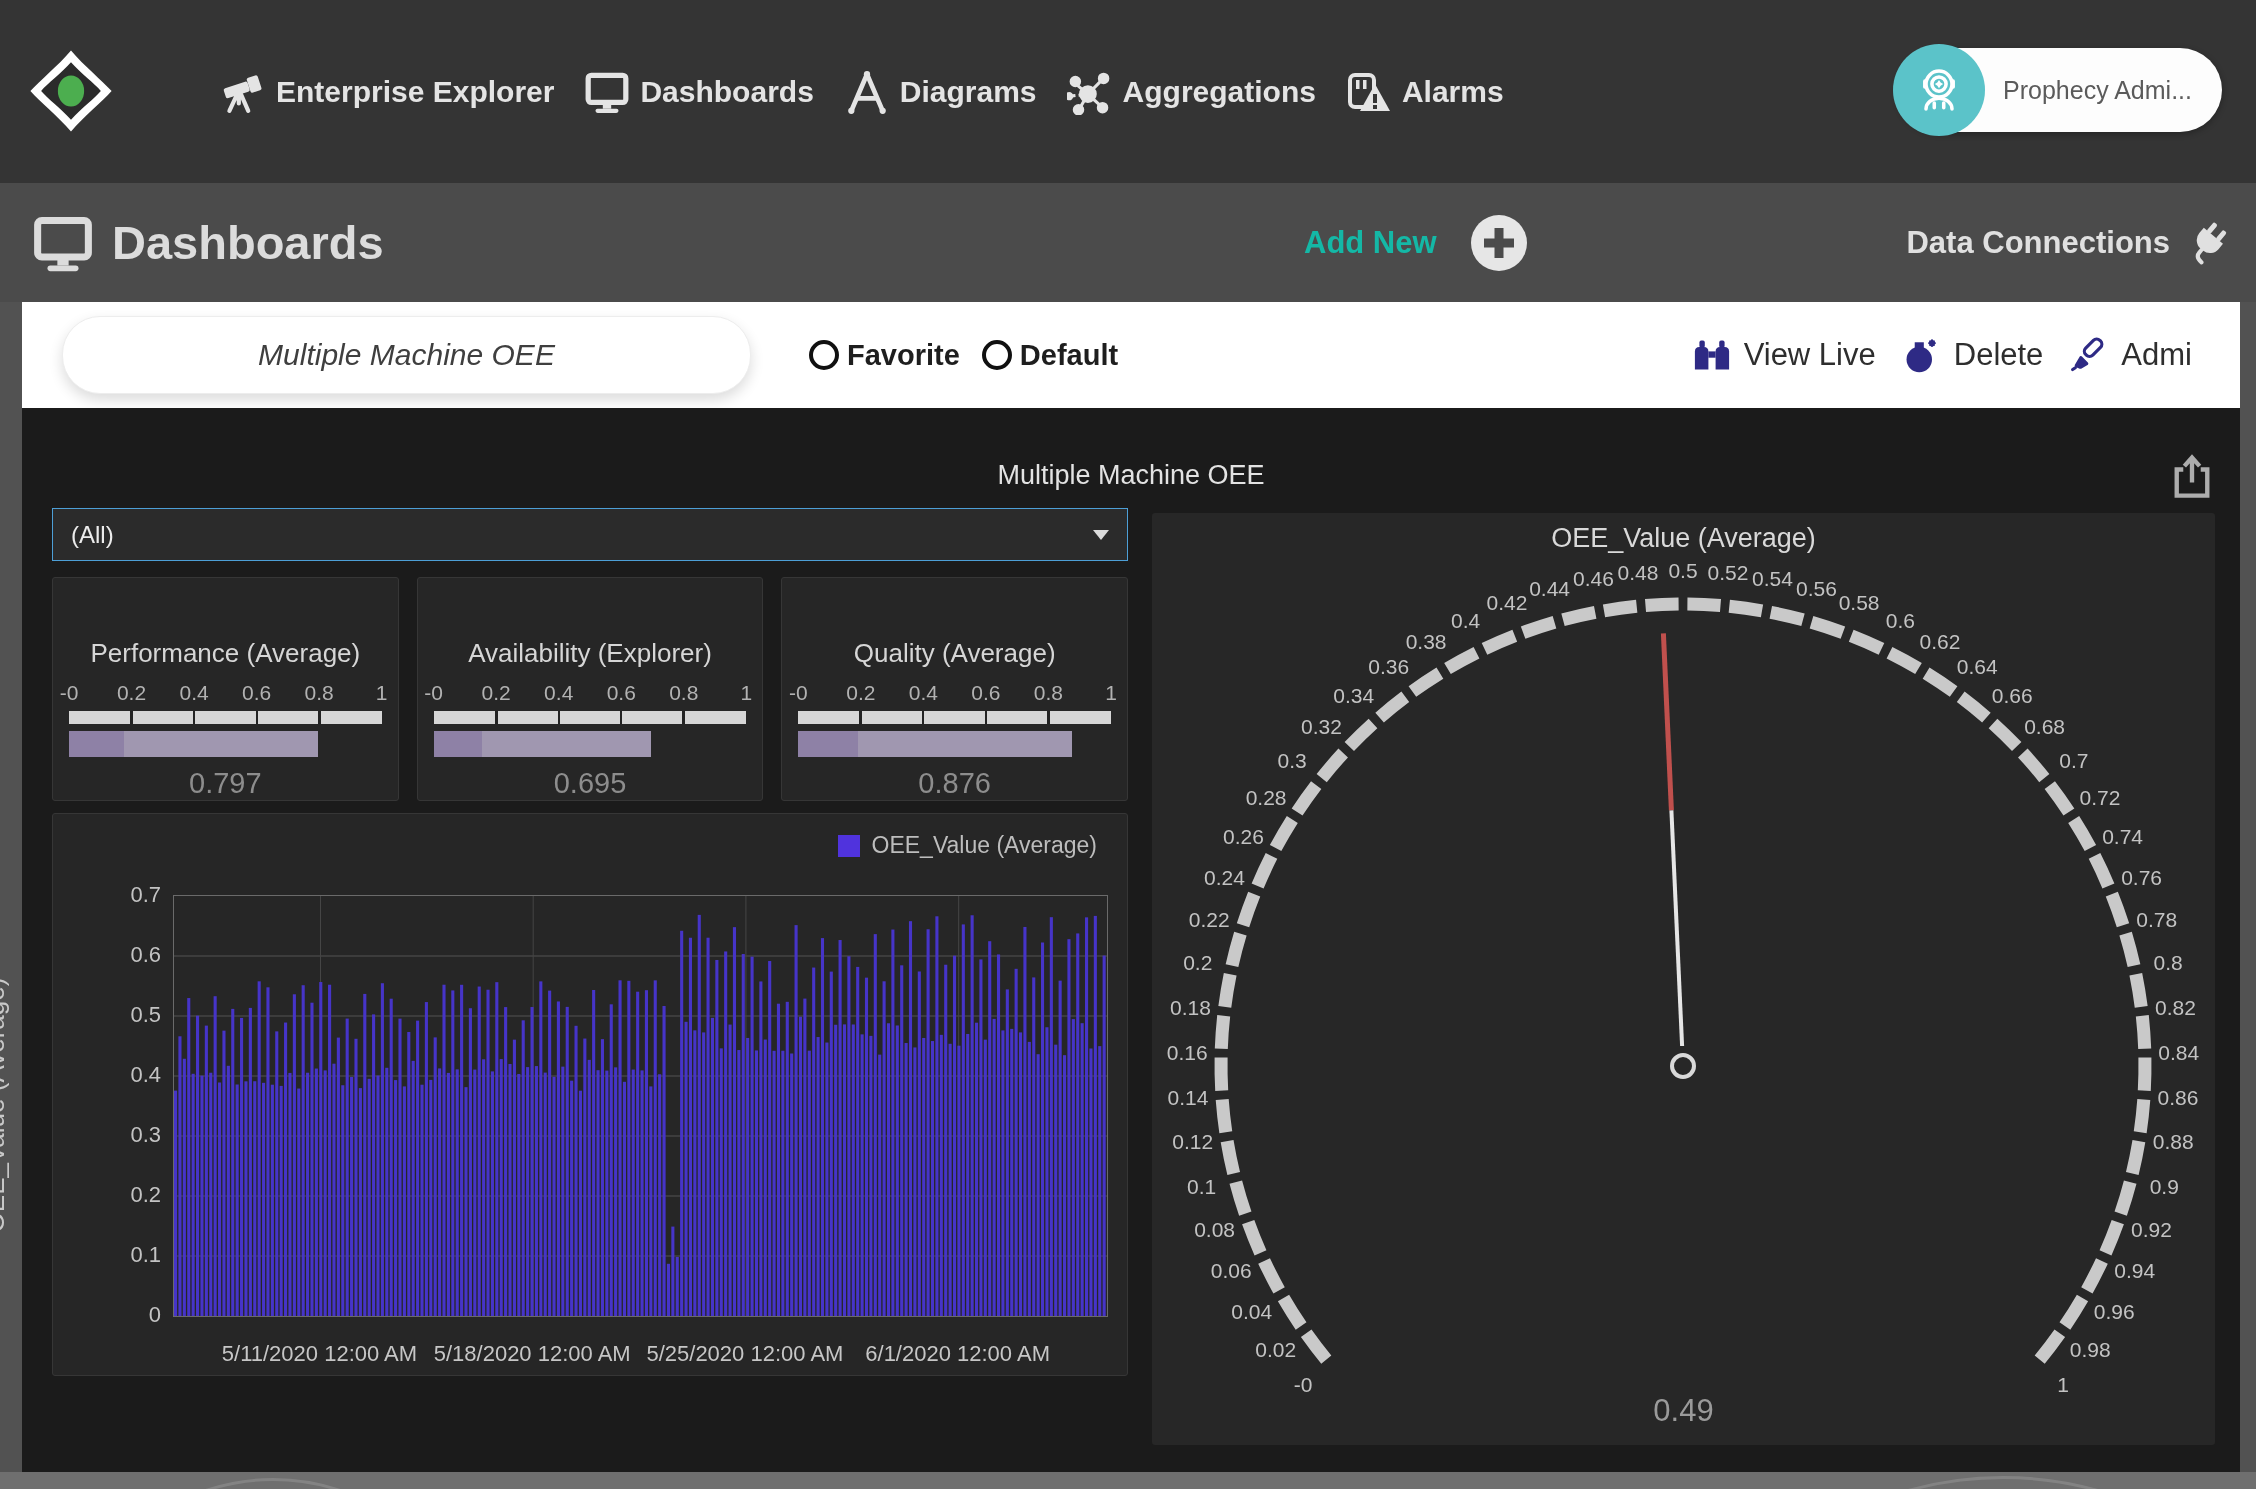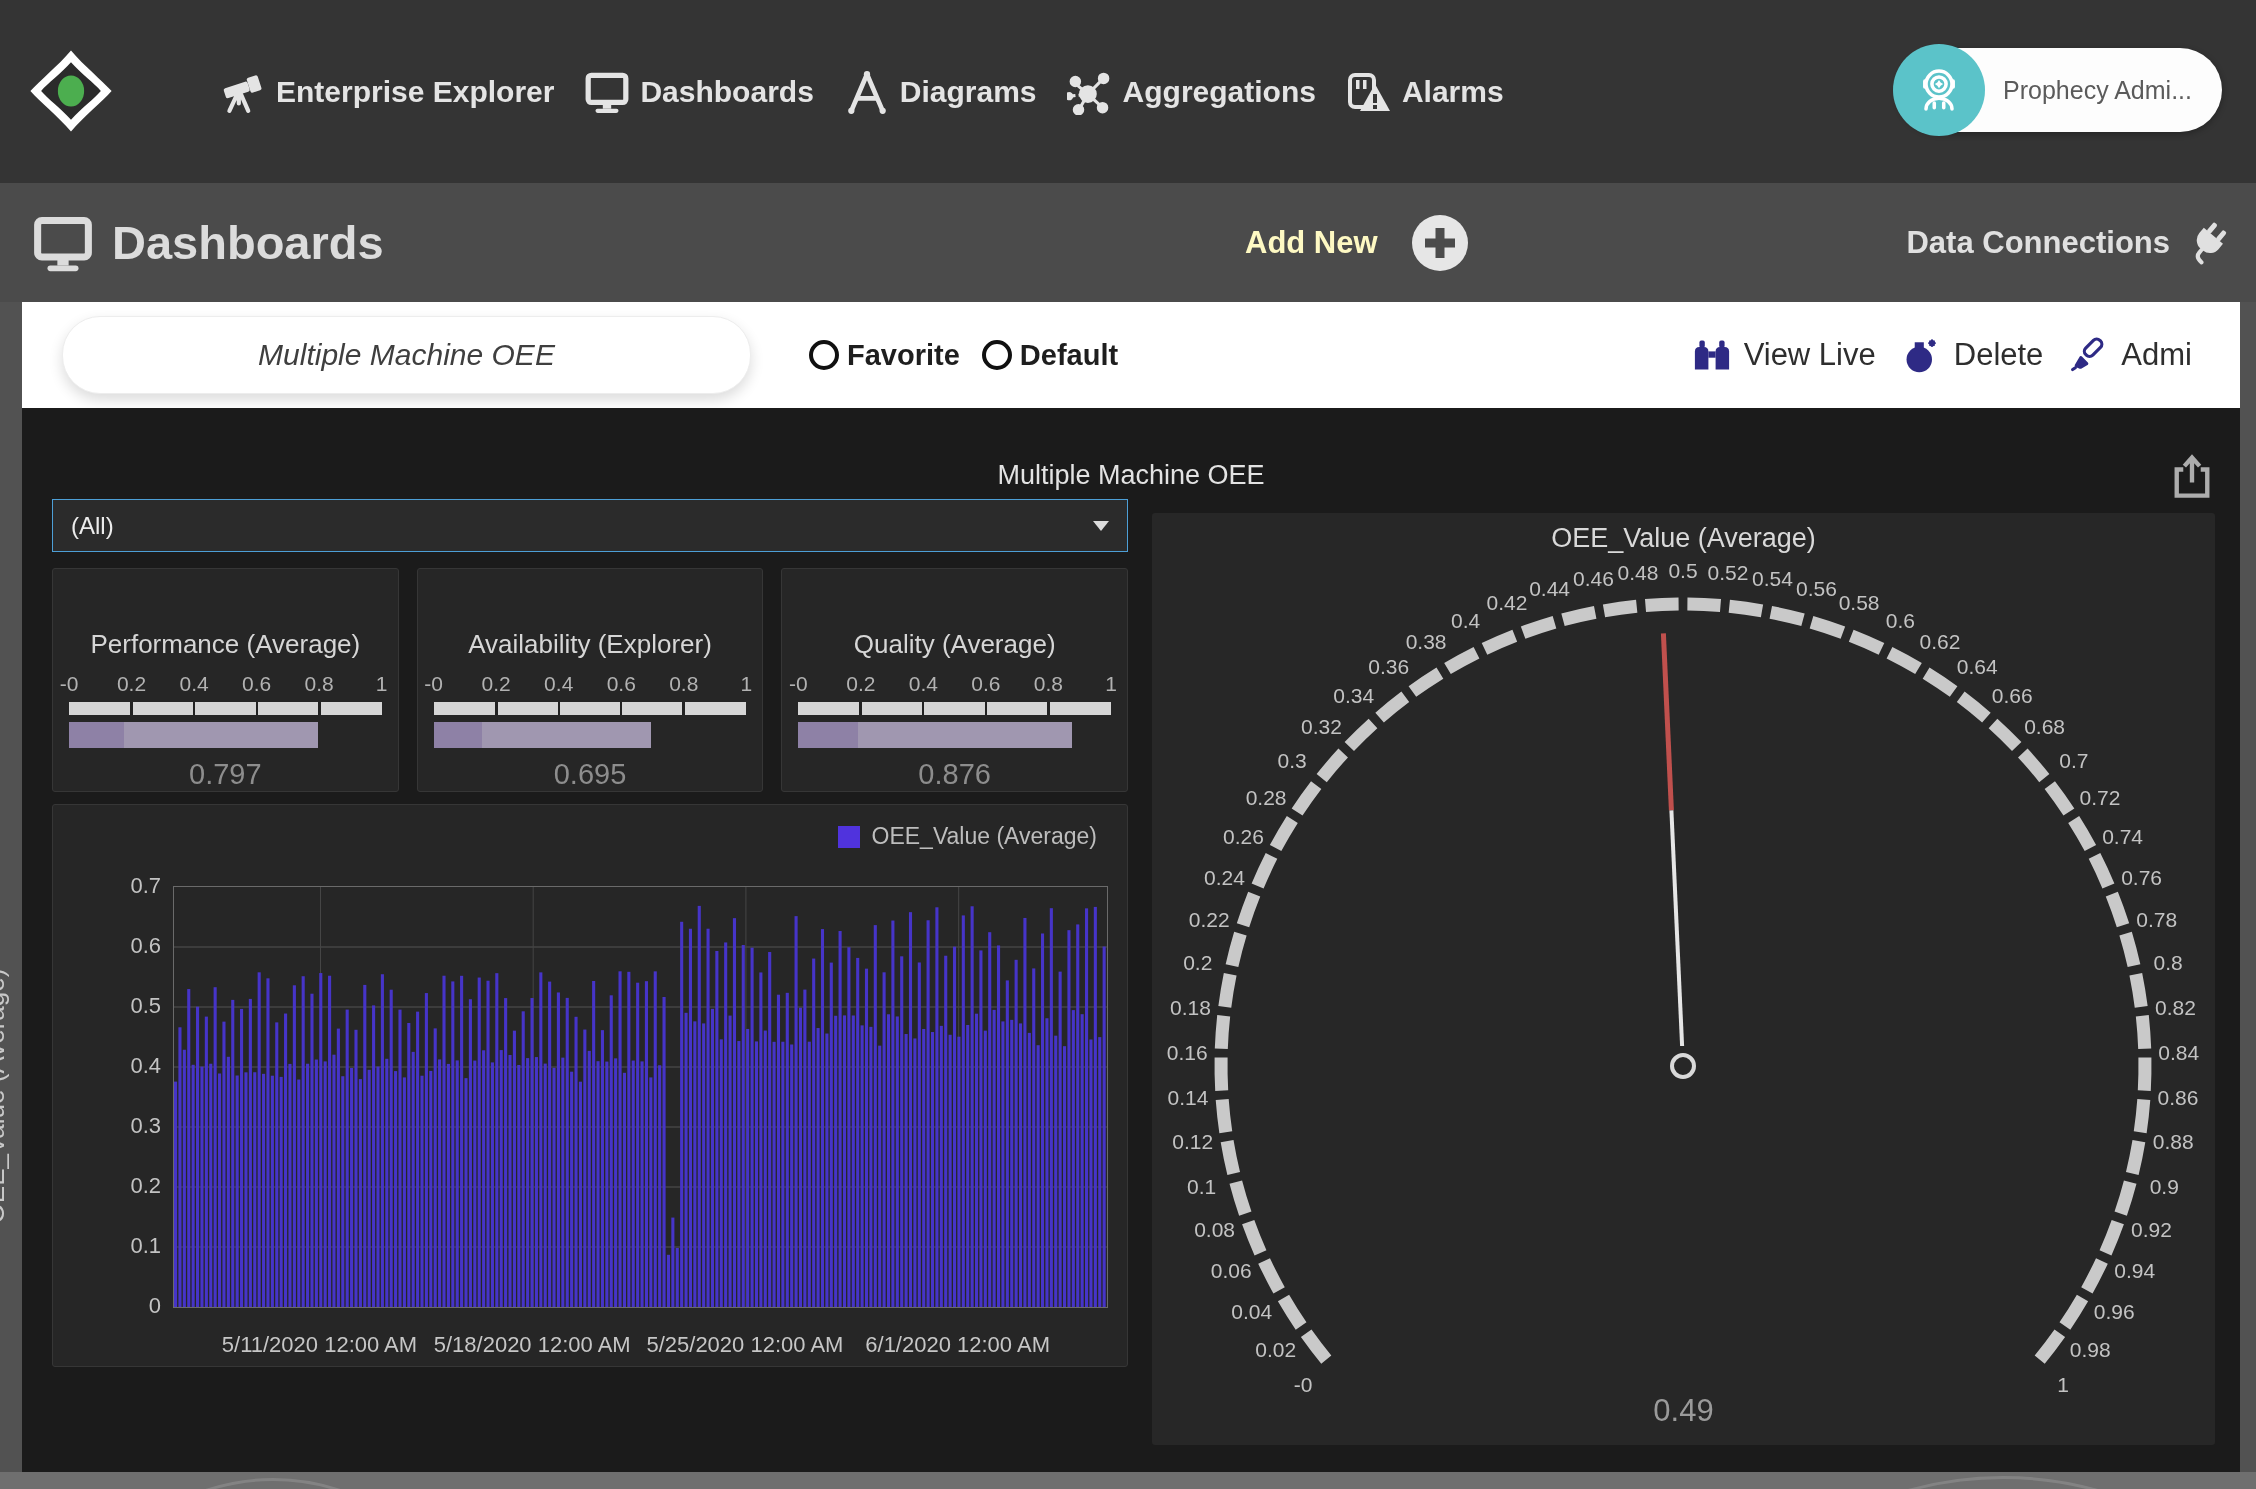--- a/index.html
+++ b/index.html
@@ -12,42 +12,42 @@
   .nav-item{display:flex;align-items:center;gap:10px;color:#e4e4e4;font-size:30px;font-weight:bold;cursor:pointer;white-space:nowrap;}
   .nav-ic{display:inline-flex;width:46px;height:46px;align-items:center;justify-content:center;}
   .user-pill{position:absolute;right:34px;top:48px;height:84px;min-width:300px;background:#fdfdfd;border-radius:42px;display:flex;align-items:center;cursor:pointer;box-shadow:0 2px 6px rgba(0,0,0,.3);}
   .user-avatar{width:92px;height:92px;margin-left:-4px;margin-top:0;background:#5bc3c9;border-radius:50%;display:flex;align-items:center;justify-content:center;flex:0 0 auto;}
   .user-name{color:#5b5b5b;font-size:25px;padding:0 30px 0 18px;}
 
   
   .pheader{position:absolute;left:0;top:183px;width:2256px;height:119px;background:#4b4b4b;}
   .ph-title{position:absolute;left:32px;top:0;height:100%;display:flex;align-items:center;gap:18px;color:#dcdcdc;}
   .ph-title h1{font-size:47px;font-weight:bold;margin:0;color:#dcdcdc;}
-  .ph-add{position:absolute;left:1245px;top:0;height:100%;display:flex;align-items:center;gap:34px;color:#fef9c3;font-size:31px;font-weight:bold;cursor:pointer;}
+  .ph-add{position:absolute;left:1304px;top:0;height:100%;display:flex;align-items:center;gap:34px;color:#14b8a6;font-size:31px;font-weight:bold;cursor:pointer;}
   .plus-circ{width:56px;height:56px;border-radius:50%;background:#e6e6e6;position:relative;}
   .plus-circ:before,.plus-circ:after{content:"";position:absolute;background:#4b4b4b;left:50%;top:50%;transform:translate(-50%,-50%);}
   .plus-circ:before{width:30px;height:9px;}
   .plus-circ:after{width:9px;height:30px;}
   .ph-dc{position:absolute;right:26px;top:0;height:100%;display:flex;align-items:center;gap:16px;color:#e0e0e0;font-size:31px;font-weight:bold;cursor:pointer;}
 
   
   .toolbar{position:absolute;left:22px;top:302px;width:2218px;height:106px;background:#ffffff;display:flex;align-items:center;}
   .dash-name{margin-left:40px;width:683px;height:74px;border:1px solid #ededed;border-radius:38px;box-shadow:0 6px 14px rgba(0,0,0,.14);font-family:"Liberation Sans",sans-serif;font-size:30px;font-style:italic;color:#3f3f3f;text-align:center;outline:none;}
   .radio{display:flex;align-items:center;gap:8px;margin-left:58px;font-size:29px;font-weight:bold;color:#1e1e1e;cursor:pointer;}
   .radio + .radio{margin-left:22px;}
   .rdot{width:22px;height:22px;border:4px solid #101010;border-radius:50%;background:#fff;}
   .tb-actions{margin-left:auto;margin-right:48px;display:flex;align-items:center;gap:26px;}
   .tb-act{display:flex;align-items:center;gap:12px;font-size:31px;color:#2e2e2e;cursor:pointer;white-space:nowrap;}
 
   
   .dashboard{position:absolute;left:22px;top:408px;width:2218px;height:1064px;background:#1b1b1b;}
   .dash-title{position:absolute;left:0;top:52px;width:100%;text-align:center;color:#e3e3e3;font-size:27px;}
   .share{position:absolute;right:26px;top:44px;width:44px;height:48px;cursor:pointer;}
 
-  .left-col{position:absolute;left:30px;top:91px;width:1076px;}
+  .left-col{position:absolute;left:30px;top:100px;width:1076px;}
   .select{height:51px;background:#2b2b2b;border:1px solid #4d9fd6;display:flex;align-items:center;color:#ececec;font-size:24px;padding:0 18px;cursor:pointer;}
   .caret{margin-left:auto;width:0;height:0;border-left:8px solid transparent;border-right:8px solid transparent;border-top:10px solid #dcdcdc;}
   .set-filter{margin-top:12px;width:100%;height:52px;background:#2e2e2e;border:1px solid #454545;border-radius:4px;color:#cfcfcf;font-size:24px;font-family:"Liberation Sans",sans-serif;cursor:pointer;}
 
   .kpi-row{margin-top:16px;display:grid;grid-template-columns:1fr 1fr 1fr;gap:18px;height:222px;}
   .kpi-card{background:#262626;border:1px solid #363636;border-radius:3px;padding:0 16px;position:relative;}
   .kpi-title{margin-top:60px;text-align:center;color:#d6d6d6;font-size:26px;}
   .kpi-scale-labels{position:relative;height:26px;margin-top:12px;}
   .kpi-scale-labels span{position:absolute;transform:translateX(-50%);color:#b2b2b2;font-size:21px;}
   .kpi-scale-bar{height:13px;margin-top:4px;background:linear-gradient(90deg,#d6d6d6 0 19.6%,#232323 19.6% 20.4%,#d6d6d6 20.4% 39.6%,#232323 39.6% 40.4%,#d6d6d6 40.4% 59.6%,#232323 59.6% 60.4%,#d6d6d6 60.4% 79.6%,#232323 79.6% 80.4%,#d6d6d6 80.4% 100%);}

